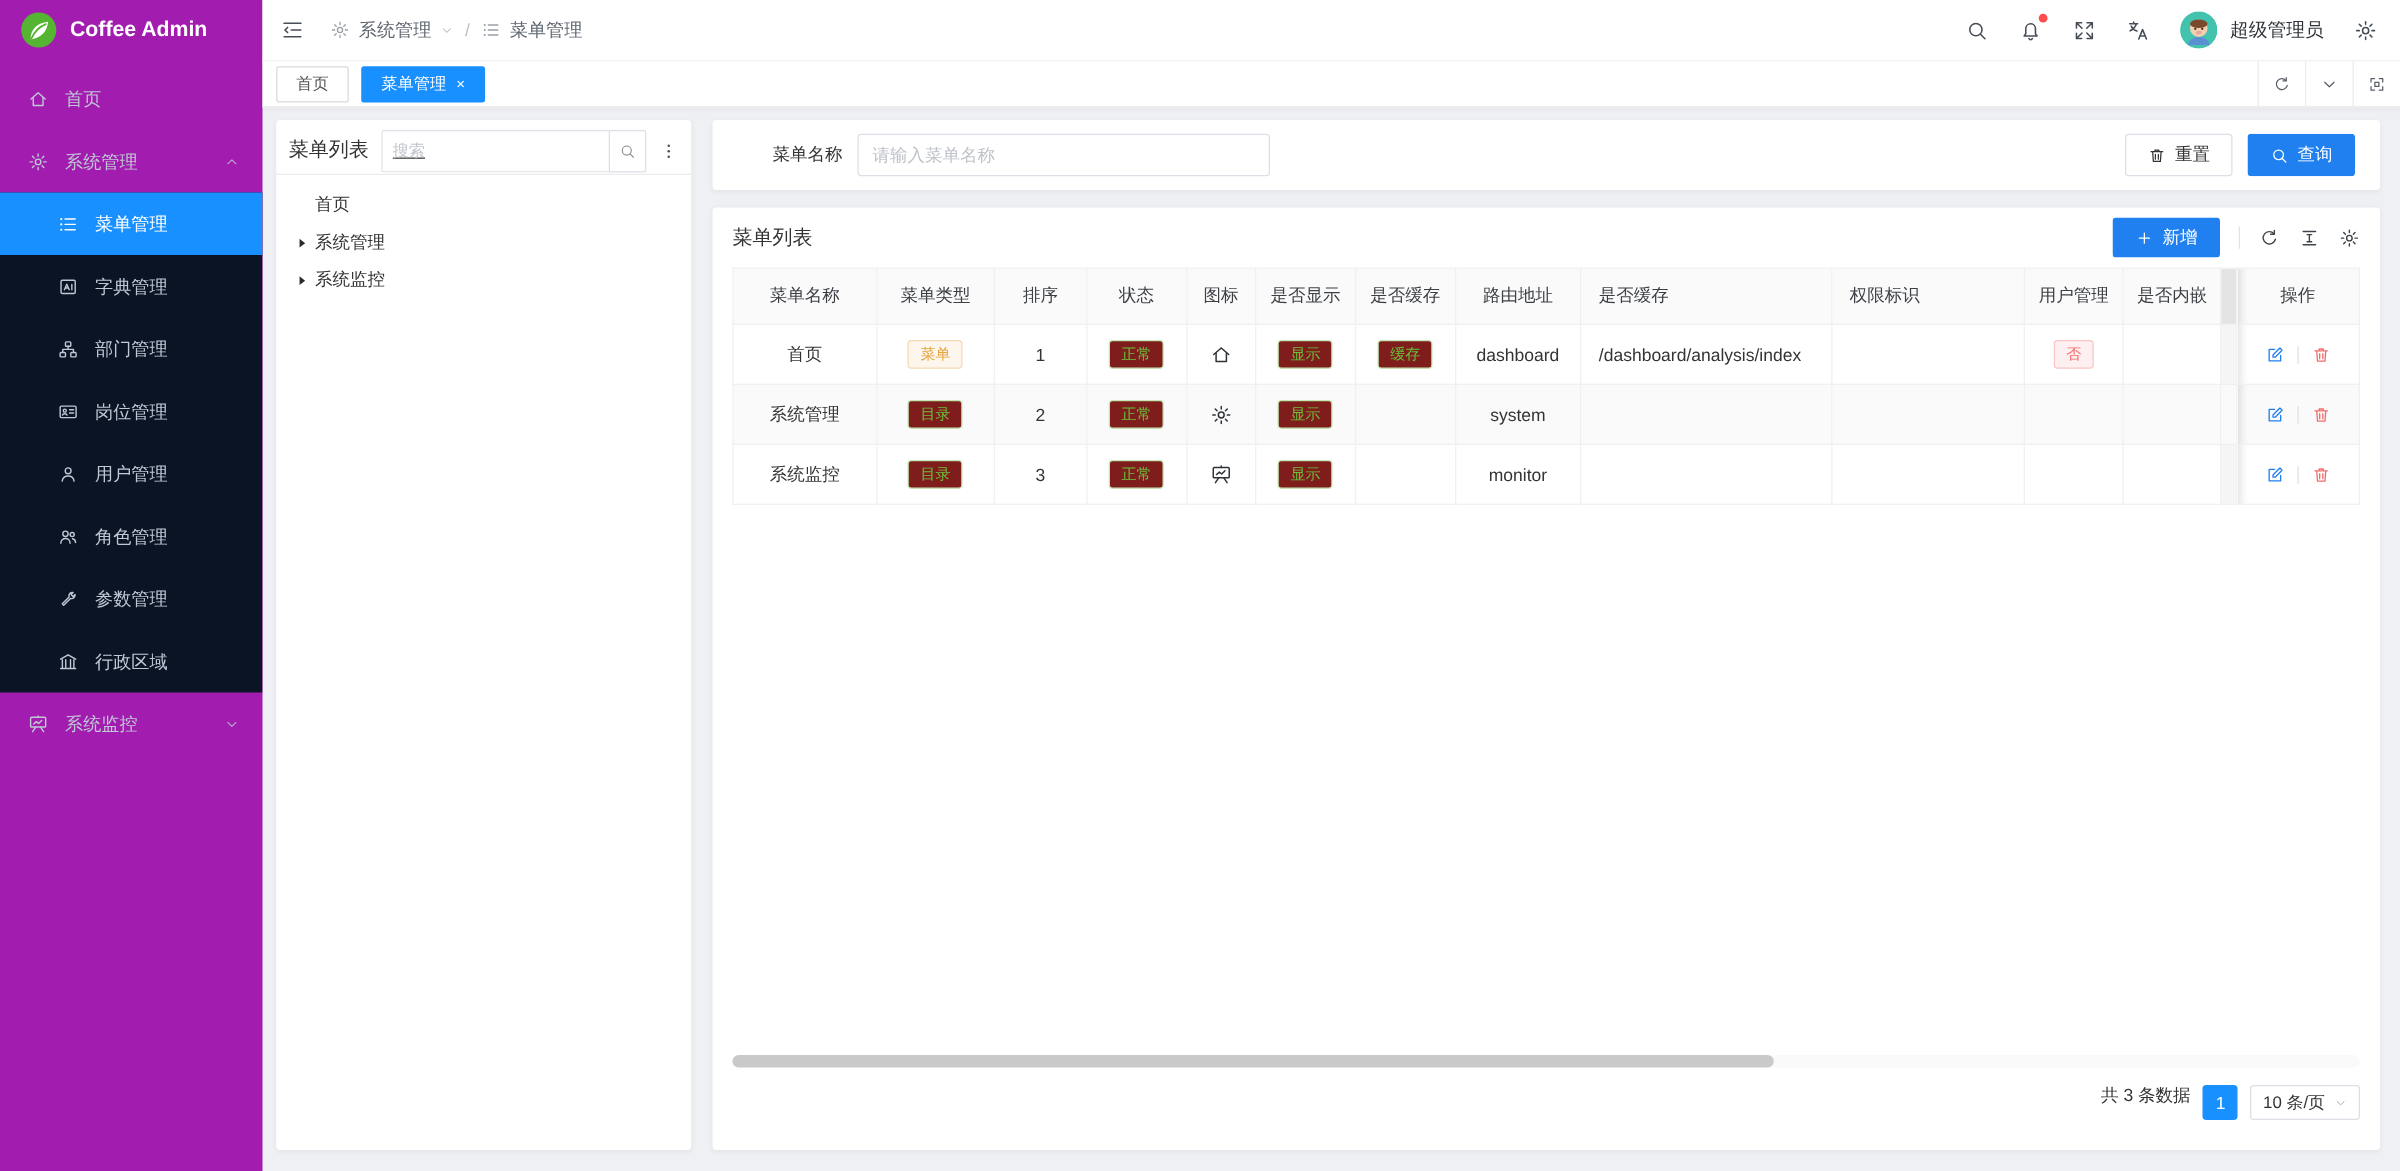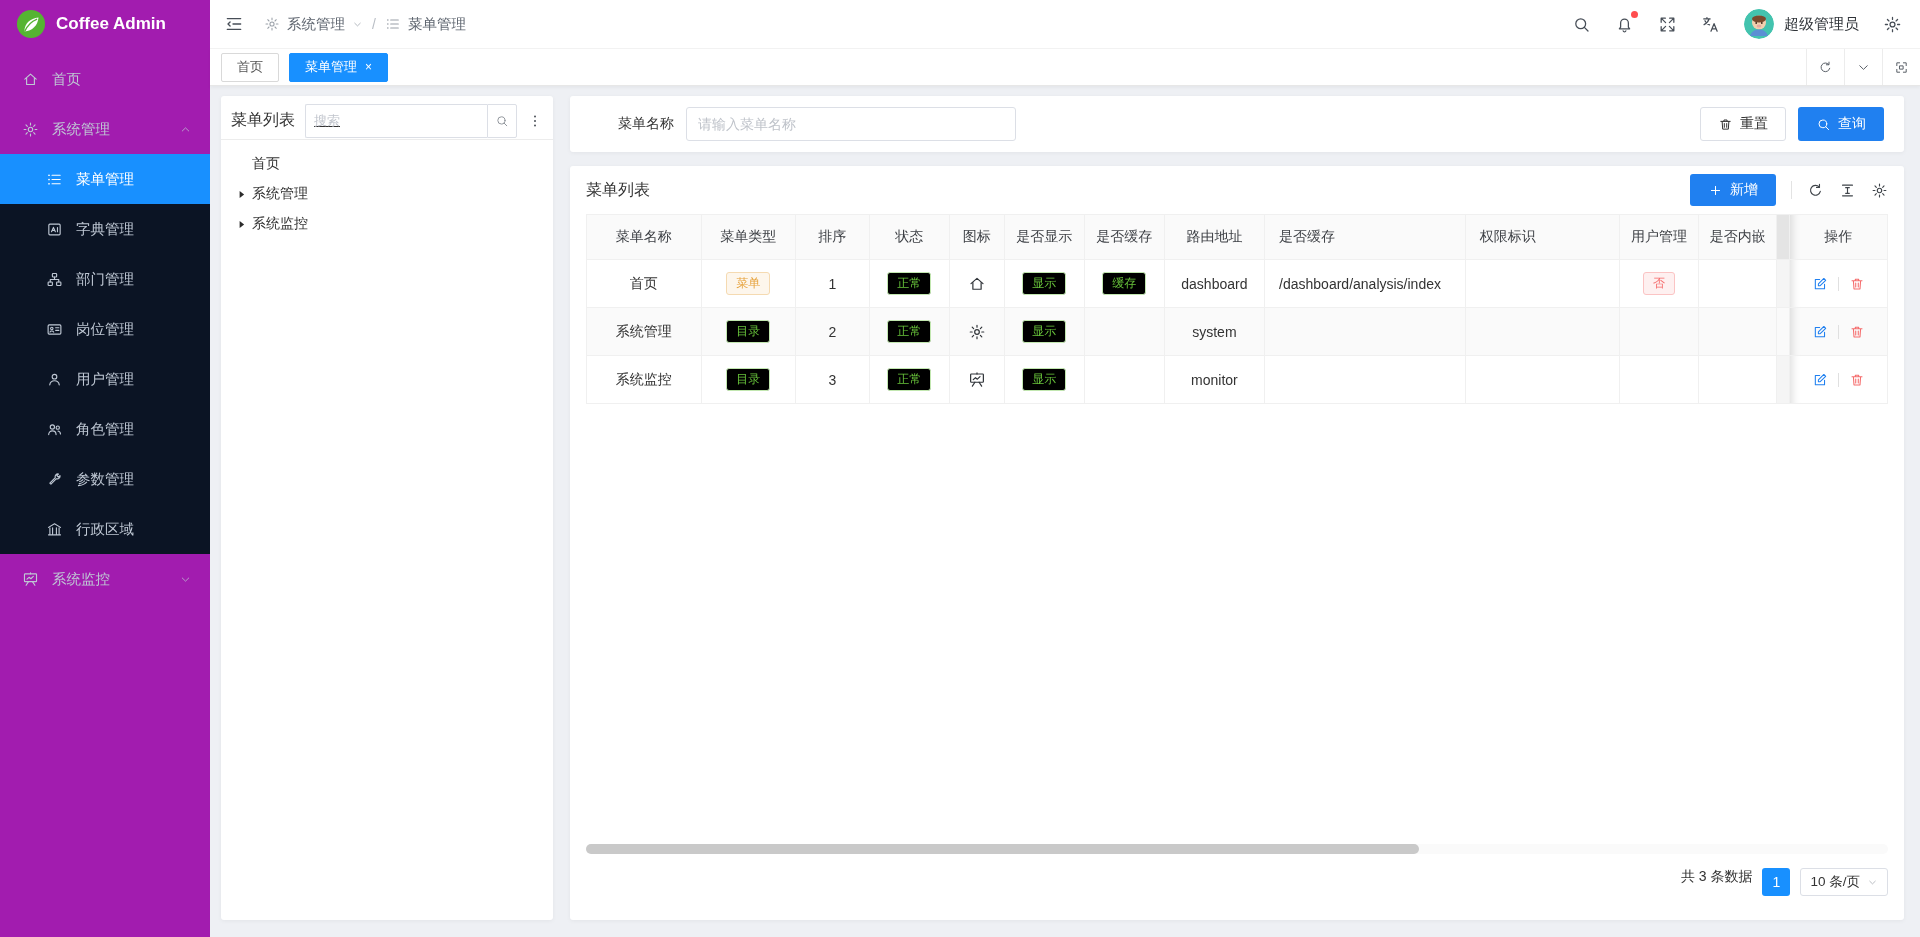--- a/index.html
+++ b/index.html
@@ -87,21 +87,21 @@
   table.grid { width: 100%; border-collapse: collapse; table-layout: fixed; }
   .grid th, .grid td { border: 1px solid #f0f0f0; text-align: center; font-size: 14px; padding: 0 8px; overflow: hidden; white-space: nowrap; }
   .grid th { background: #fafafa; color: #3c3f44; font-weight: 500; height: 45px; }
   .grid td { height: 48px; color: #333; }
   .grid tr.striped td { background: #fafafa; }
   .grid th.col-component, .grid td.col-component, .grid th.col-perm, .grid td.col-perm { text-align: left; padding-left: 14px; }
   .grid th.col-ops, .grid td.col-ops { box-shadow: inset 10px 0 8px -8px rgba(0,0,0,.14); }
   .grid th.col-vbar { background: #e4e4e4; padding: 0; }
   .grid td.col-vbar { background: #f5f5f5; padding: 0; }
   .tag { display: inline-block; padding: 3px 9px; font-size: 12px; border-radius: 3px; border: 1px solid; line-height: 1.25; }
-  .tag-success { color: #67c23a; background: #000000; border-color: #c2e7b0; }
+  .tag-success { color: #67c23a; background: #7f1d1d; border-color: #c2e7b0; }
   .tag-warning { color: #e6a23c; background: #fdf6ec; border-color: #f5dab1; }
   .tag-error   { color: #f56c6c; background: #fef0f0; border-color: #fbc4c4; }
   .cell-icon { width: 18px; height: 18px; color: #2f3338; display: inline-flex; vertical-align: middle; }
   .op-btn { width: 16px; height: 16px; display: inline-flex; cursor: pointer; vertical-align: middle; }
   .op-edit { color: #2080f0; }
   .op-del { color: #f56c6c; }
   .op-sep { display: inline-block; width: 1px; height: 14px; background: #e0e0e0; margin: 0 10px; vertical-align: middle; }
   .spacer { flex: 1; }
   .hscroll { height: 10px; background: #fafafa; border-radius: 5px; position: relative; flex-shrink: 0; cursor: pointer; }
   .hscroll .thumb { position: absolute; left: 0; top: 0; height: 10px; width: 64%; background: #c9c9c9; border-radius: 5px; }

